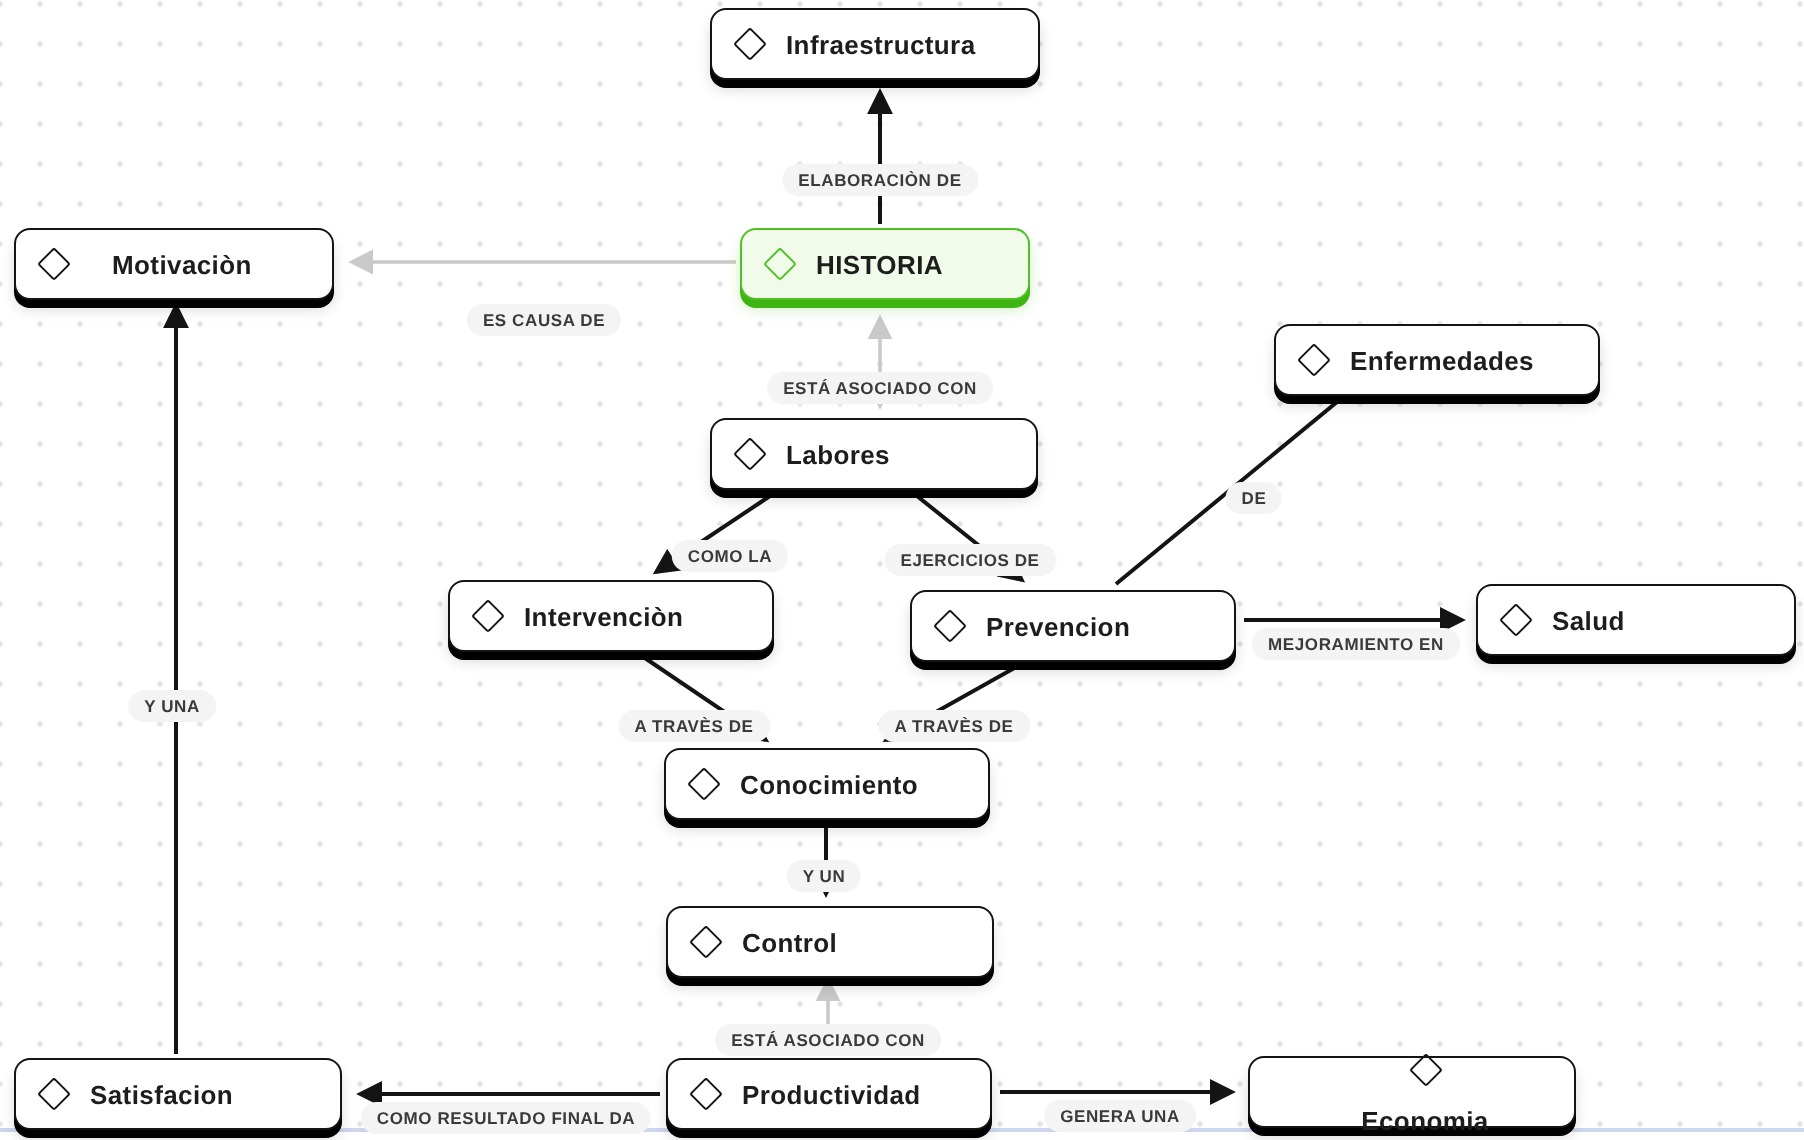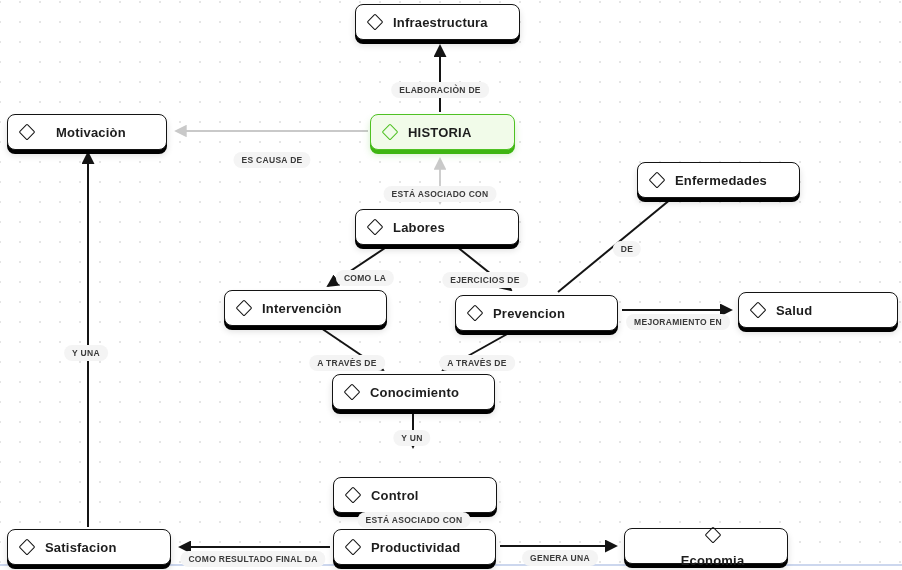--- a/index.html
+++ b/index.html
@@ -113,21 +113,21 @@
     <span class="nlabel">Prevencion</span>
   </div>
   <div class="node" style="left:738px;top:292px;width:160px;">
     <span class="diamond"></span>
     <span class="nlabel">Salud</span>
   </div>
   <div class="node" style="left:332px;top:374px;width:163px;">
     <span class="diamond"></span>
     <span class="nlabel">Conocimiento</span>
   </div>
-  <div class="node" style="left:333px;top:453px;width:164px;margin-top:24px;">
+  <div class="node" style="left:333px;top:453px;width:164px;">
     <span class="diamond"></span>
     <span class="nlabel">Control</span>
   </div>
   <div class="node" style="left:7px;top:529px;width:164px;">
     <span class="diamond"></span>
     <span class="nlabel">Satisfacion</span>
   </div>
   <div class="node" style="left:333px;top:529px;width:163px;align-items:center;">
     <span class="diamond"></span>
     <span class="nlabel">Productividad</span>

